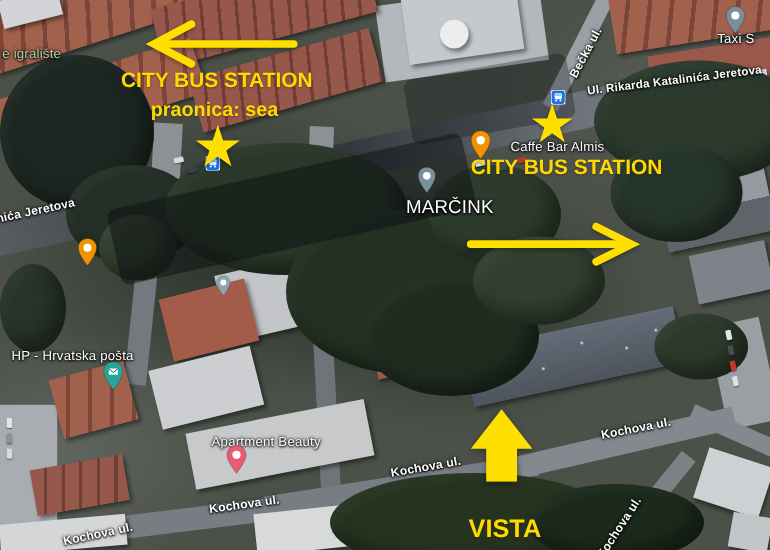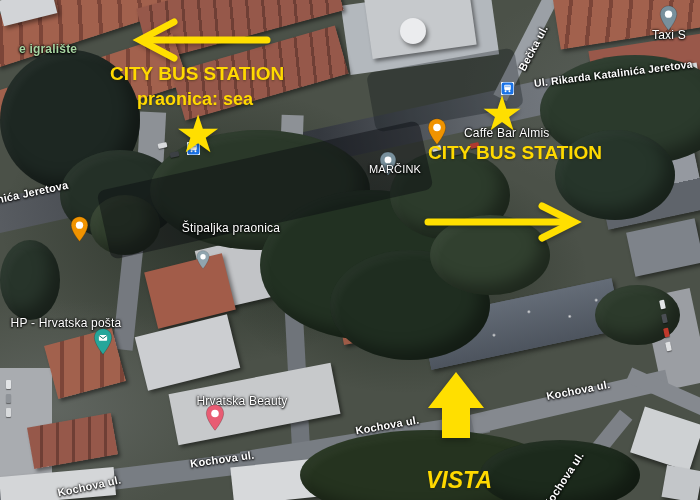--- a/index.html
+++ b/index.html
@@ -111,31 +111,30 @@
 
   <div class="slbl" style="left:-4px;top:186px;transform:rotate(-12deg);">nića Jeretova</div>
   <div class="slbl" style="left:534px;top:77px;font-size:10.5px;transform:rotate(-7deg);transform-origin:left center;">Ul. Rikarda Katalinića Jeretova</div>
   <div class="slbl" style="left:503px;top:42px;width:60px;text-align:center;transform:rotate(-62deg);">Bečka ul.</div>
   <div class="slbl" style="left:57px;top:480px;transform:rotate(-12deg);">Kochova ul.</div>
   <div class="slbl" style="left:190px;top:453px;transform:rotate(-8deg);">Kochova ul.</div>
   <div class="slbl" style="left:355px;top:419px;transform:rotate(-10deg);">Kochova ul.</div>
   <div class="slbl" style="left:546px;top:384px;transform:rotate(-11deg);">Kochova ul.</div>
   <div class="slbl" style="left:531px;top:474px;transform:rotate(-57deg);">Kochova ul.</div>
 
-  <div class="plbl" style="left:19px;top:42px;color:#a8d5a2;font-weight:bold;">e igralište</div>
+  <div class="plbl" style="left:2px;top:42px;color:#a8d5a2;">e igralište</div>
 
   <div class="pin" style="left:70px;top:216px;">
     <svg width="19" height="27" viewBox="0 0 24 34">
         <path d="M12 1C6 1 1.5 5.6 1.5 11.5 1.5 19.5 12 32 12 32s10.5-12.5 10.5-20.5C22.5 5.6 18 1 12 1z" fill="#f09300" stroke="rgba(0,0,0,.25)"></path>
         <circle cx="12" cy="11.5" r="4.6" fill="#fff"></circle>
       </svg>
   </div>
 
   <div class="plbl" style="left:156px;top:221px;width:150px;text-align:center;line-height:15px;">
-    <span style="display:block;">Štipaljka praonica</span>
   </div>
   <div class="pin" style="left:196px;top:250px;">
     <svg width="14" height="20" viewBox="0 0 24 34">
         <path d="M12 1C6 1 1.5 5.6 1.5 11.5 1.5 19.5 12 32 12 32s10.5-12.5 10.5-20.5C22.5 5.6 18 1 12 1z" fill="#90a4ae" stroke="rgba(0,0,0,.25)"></path>
         <circle cx="12" cy="11.5" r="4.6" fill="#fff"></circle>
       </svg>
   </div>
 
   <div class="plbl" style="left:6px;top:316px;width:120px;text-align:center;">HP - Hrvatska pošta</div>
   <div class="pin" style="left:93px;top:328px;">
@@ -153,23 +152,23 @@
       </svg>
   </div>
   <div class="plbl" style="left:464px;top:126px;">Caffe Bar Almis</div>
 
   <div class="pin" style="left:379px;top:151px;">
     <svg width="18" height="26" viewBox="0 0 24 34">
         <path d="M12 1C6 1 1.5 5.6 1.5 11.5 1.5 19.5 12 32 12 32s10.5-12.5 10.5-20.5C22.5 5.6 18 1 12 1z" fill="#78909c" stroke="rgba(0,0,0,.25)"></path>
         <circle cx="12" cy="11.5" r="4.6" fill="#fff"></circle>
       </svg>
   </div>
-  <div class="plbl" style="left:369px;top:163px;font-size:11px;text-align:center;">MARČINK</div>
-
-  <div class="plbl" style="left:182px;top:394px;width:120px;text-align:center;">Hrvatska Beauty</div>
+  <div class="plbl" style="left:369px;top:179px;font-size:17px;text-align:center;">MARČINK</div>
+
+  <div class="plbl" style="left:182px;top:394px;width:120px;text-align:center;">Apartment Beauty</div>
   <div class="pin" style="left:205px;top:404px;">
     <svg width="20" height="28" viewBox="0 0 24 34">
         <path d="M12 1C6 1 1.5 5.6 1.5 11.5 1.5 19.5 12 32 12 32s10.5-12.5 10.5-20.5C22.5 5.6 18 1 12 1z" fill="#e85c73" stroke="rgba(0,0,0,.25)"></path>
         <circle cx="12" cy="11.5" r="4.6" fill="#fff"></circle>
       </svg>
   </div>
 
   <div class="pin" style="left:659px;top:5px;">
     <svg width="19" height="27" viewBox="0 0 24 34">
         <path d="M12 1C6 1 1.5 5.6 1.5 11.5 1.5 19.5 12 32 12 32s10.5-12.5 10.5-20.5C22.5 5.6 18 1 12 1z" fill="#78909c" stroke="rgba(0,0,0,.25)"></path>
@@ -218,15 +217,15 @@
           <path d="M122 4 L154 20 L122 36"></path>
         </g>
       </svg>
   </div>
 
   <div class="abs" style="left:428px;top:372px;filter:drop-shadow(0 2px 3px rgba(0,0,0,.35));">
     <svg width="56" height="66">
         <polygon points="28,0 56,36 42,36 42,66 14,66 14,36 0,36" fill="#ffdf00"></polygon>
       </svg>
   </div>
-  <div class="ann" style="left:379px;top:467px;width:160px;font-size:23px;font-style:italic;">VISTA</div>
+  <div class="ann" style="left:379px;top:467px;width:160px;font-size:23px;">VISTA</div>
 
 </div>
 
 </body></html>

